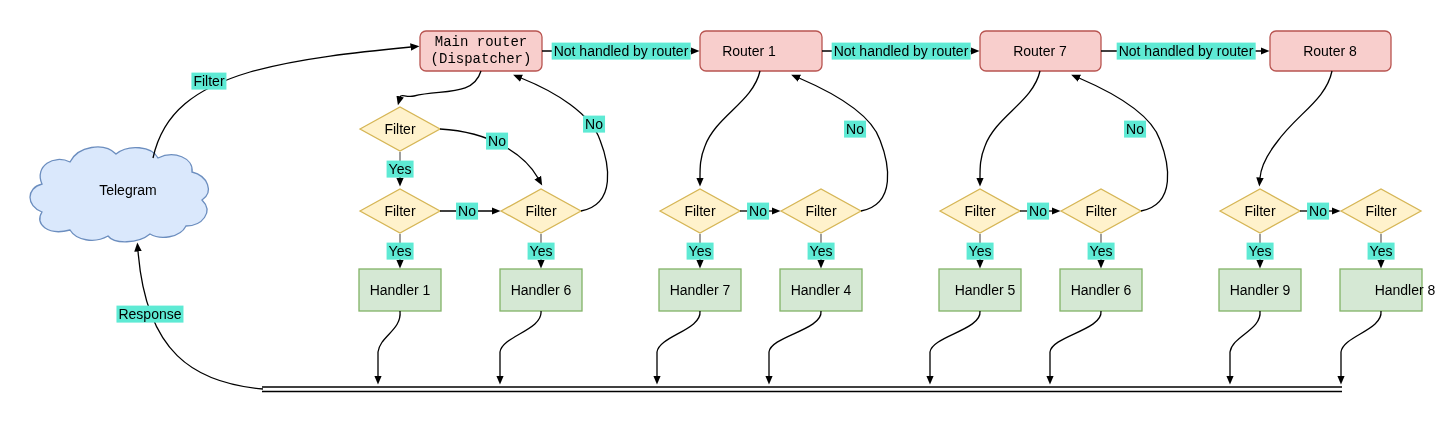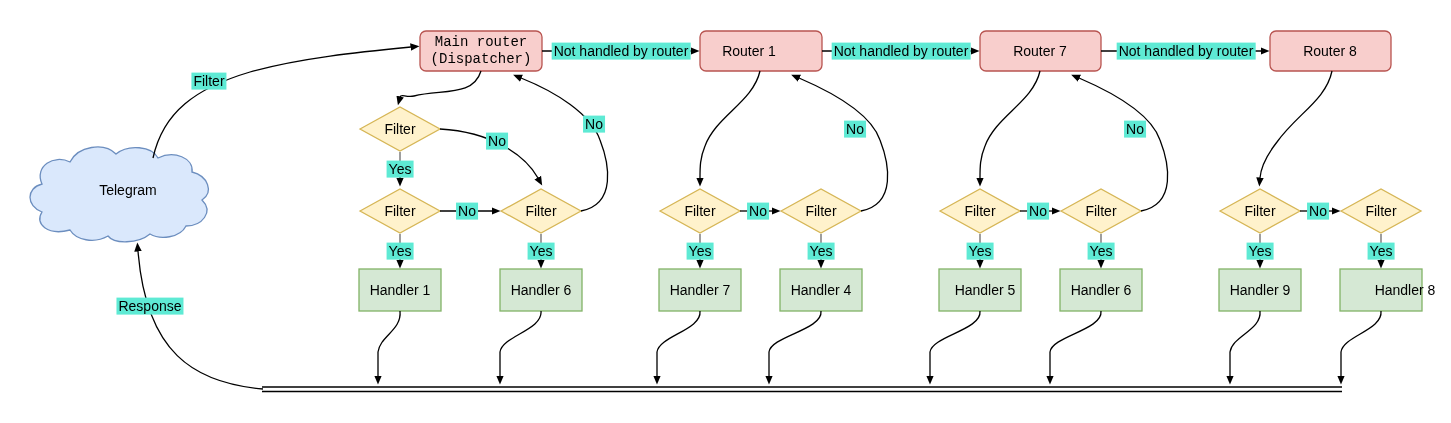--- a/index.html
+++ b/index.html
@@ -151,21 +151,21 @@
   <div class="lbl" style="left:400px; top:290px;">Handler 1</div>
   <div class="lbl" style="left:541px; top:290px;">Handler 6</div>
   <div class="lbl" style="left:700px; top:290px;">Handler 7</div>
   <div class="lbl" style="left:821px; top:290px;">Handler 4</div>
   <div class="lbl" style="left:980px; top:290px;padding-left:10px;">Handler 5</div>
   <div class="lbl" style="left:1101px; top:290px;">Handler 6</div>
   <div class="lbl" style="left:1260px; top:290px;">Handler 9</div>
   <div class="lbl" style="left:1381px; top:290px;margin-left:24px;">Handler 8</div>
 
   <div class="lbl elbl" style="left:209px; top:81px;">Filter</div>
-  <div class="lbl elbl" style="left:150px; top:306px;">Response</div>
+  <div class="lbl elbl" style="left:150px; top:314px;">Response</div>
   <div class="lbl elbl" style="left:621px; top:51px;">Not handled by router</div>
   <div class="lbl elbl" style="left:901px; top:51px;">Not handled by router</div>
   <div class="lbl elbl" style="left:1186px; top:51px;">Not handled by router</div>
 
   <div class="lbl elbl" style="left:400px; top:169px;">Yes</div>
   <div class="lbl elbl" style="left:400px; top:251px;">Yes</div>
   <div class="lbl elbl" style="left:541px; top:251px;">Yes</div>
   <div class="lbl elbl" style="left:700px; top:251px;">Yes</div>
   <div class="lbl elbl" style="left:821px; top:251px;">Yes</div>
   <div class="lbl elbl" style="left:980px; top:251px;">Yes</div>

